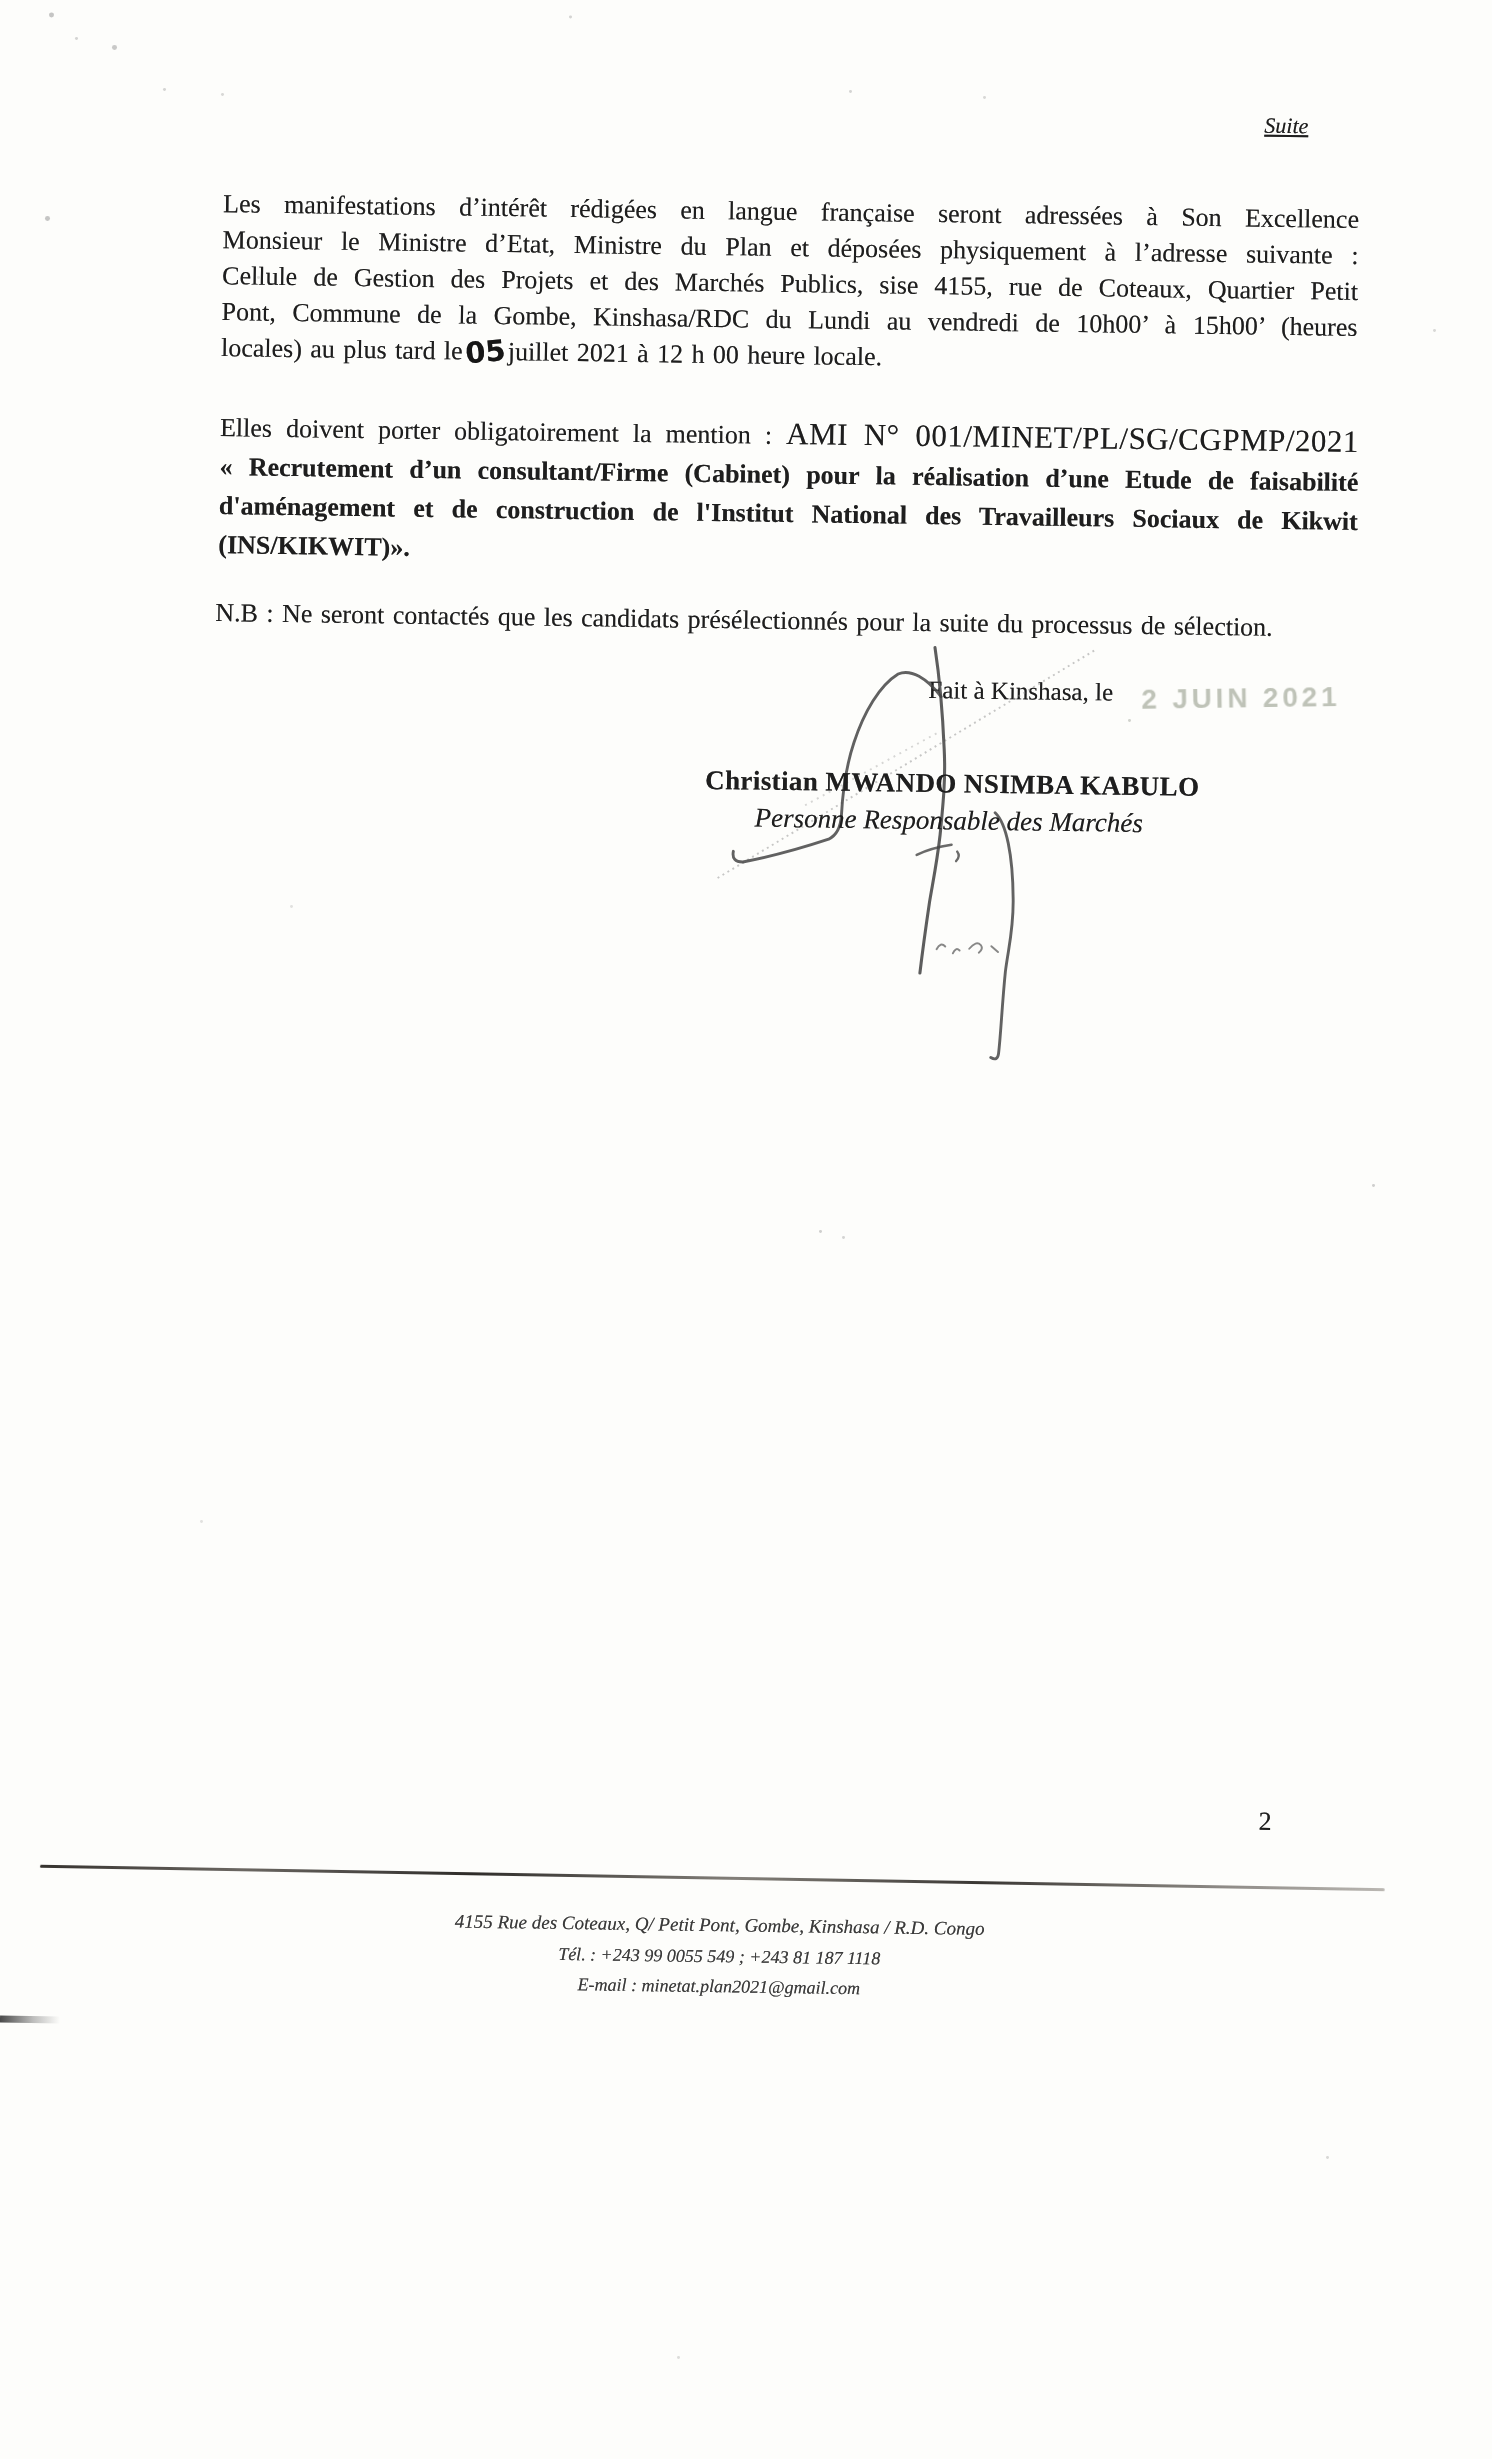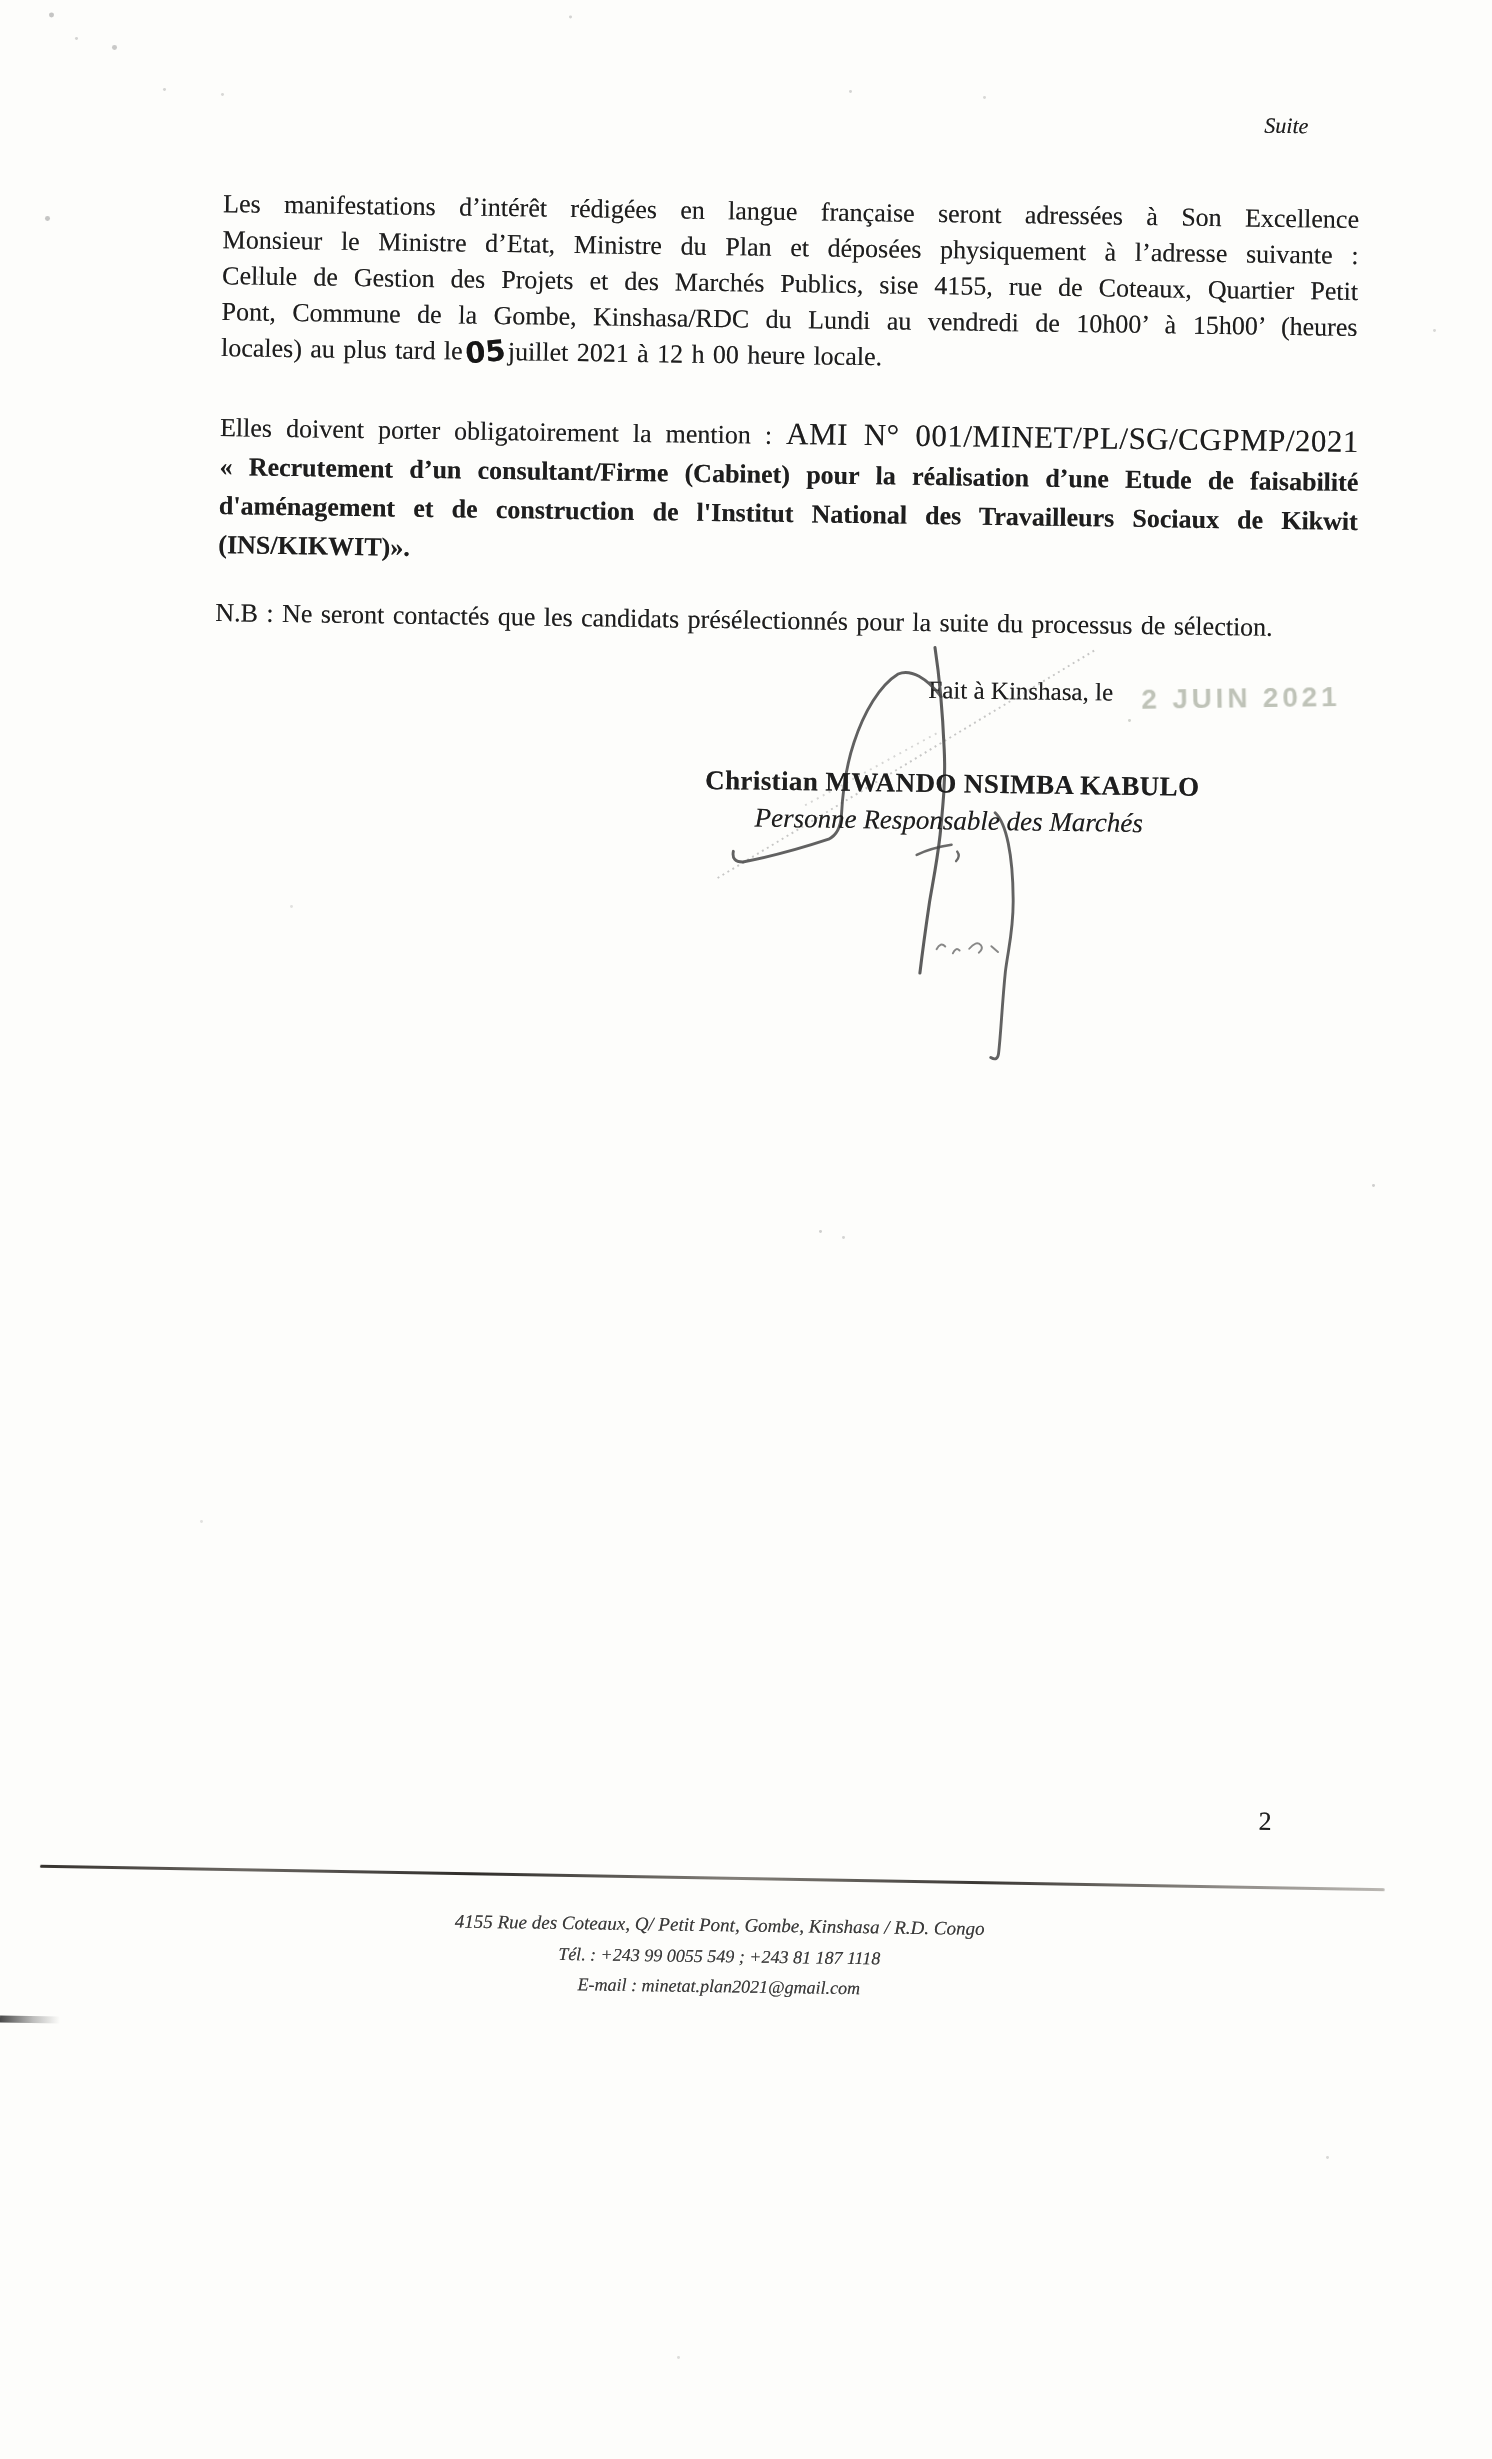--- a/index.html
+++ b/index.html
@@ -6,21 +6,21 @@
   .page{
     position:relative;width:1493px;height:2459px;overflow:hidden;
     background:#fdfdfb;
     font-family:"Liberation Serif","DejaVu Serif",serif;
     color:#1e1e1e;
   }
   .tilt{position:absolute;left:0;top:0;width:1493px;height:2459px;
     transform:rotate(0.8deg);transform-origin:0 0;}
   .txt{text-shadow:0 0 0.6px rgba(25,25,25,0.55);}
   
-  .suite{position:absolute;left:1266px;top:95px;font-style:italic;font-size:22px;}
+  .suite{position:absolute;left:1266px;top:95px;font-style:italic;font-size:22px;text-decoration:underline;}
   
   .p1{position:absolute;left:226px;top:183px;width:1136px;font-size:26px;line-height:36px;word-spacing:1.9px;}
   .just{text-align:justify;text-align-last:justify;}
   .day{display:inline-block;font-weight:bold;font-size:29px;line-height:1;
        font-family:"DejaVu Sans","Liberation Sans",sans-serif;
        transform:rotate(-6deg) translateY(1.9px);margin:0 1.9px 0 2.9px;color:#161616;}
   
   .p2{position:absolute;left:226px;top:403px;width:1139px;font-size:26px;line-height:39px;word-spacing:1.9px;}
   .ref{font-size:31px;letter-spacing:0.5px;}
   .bold{font-weight:bold;}

